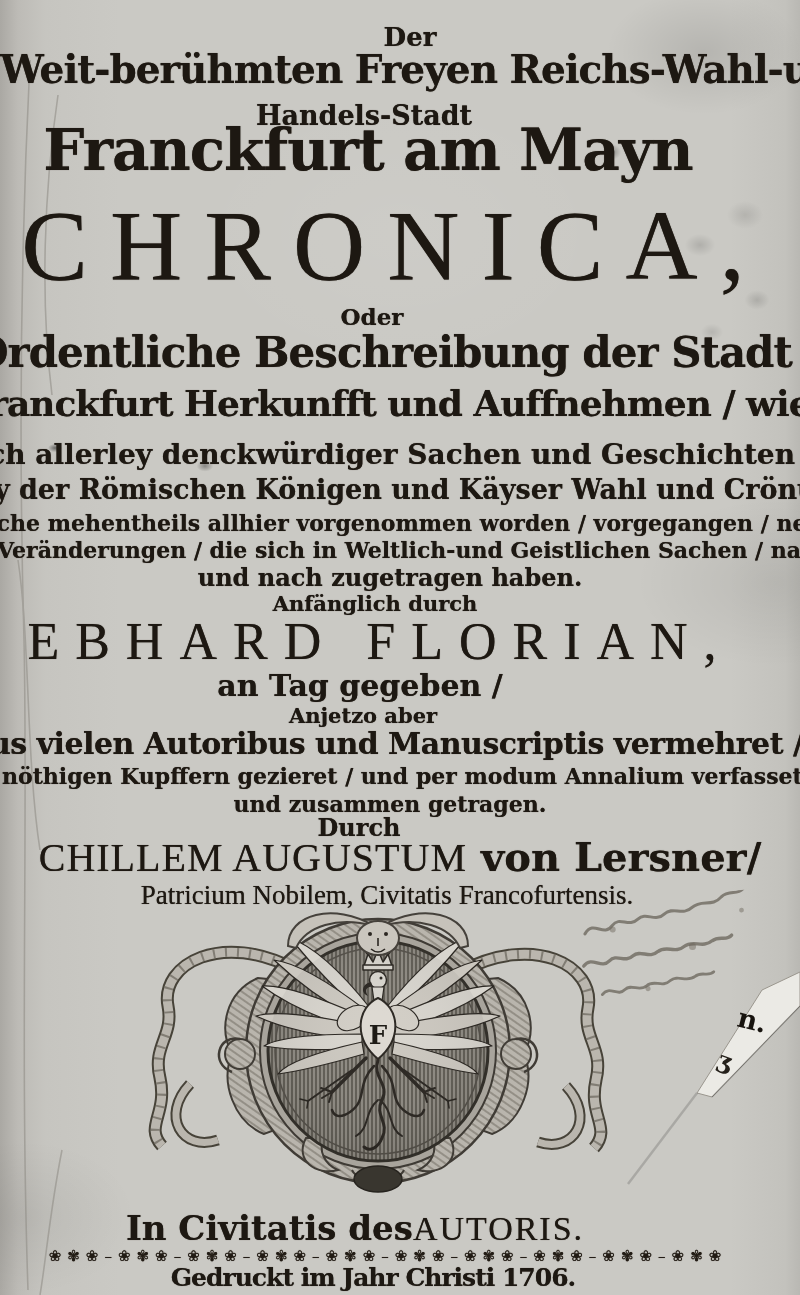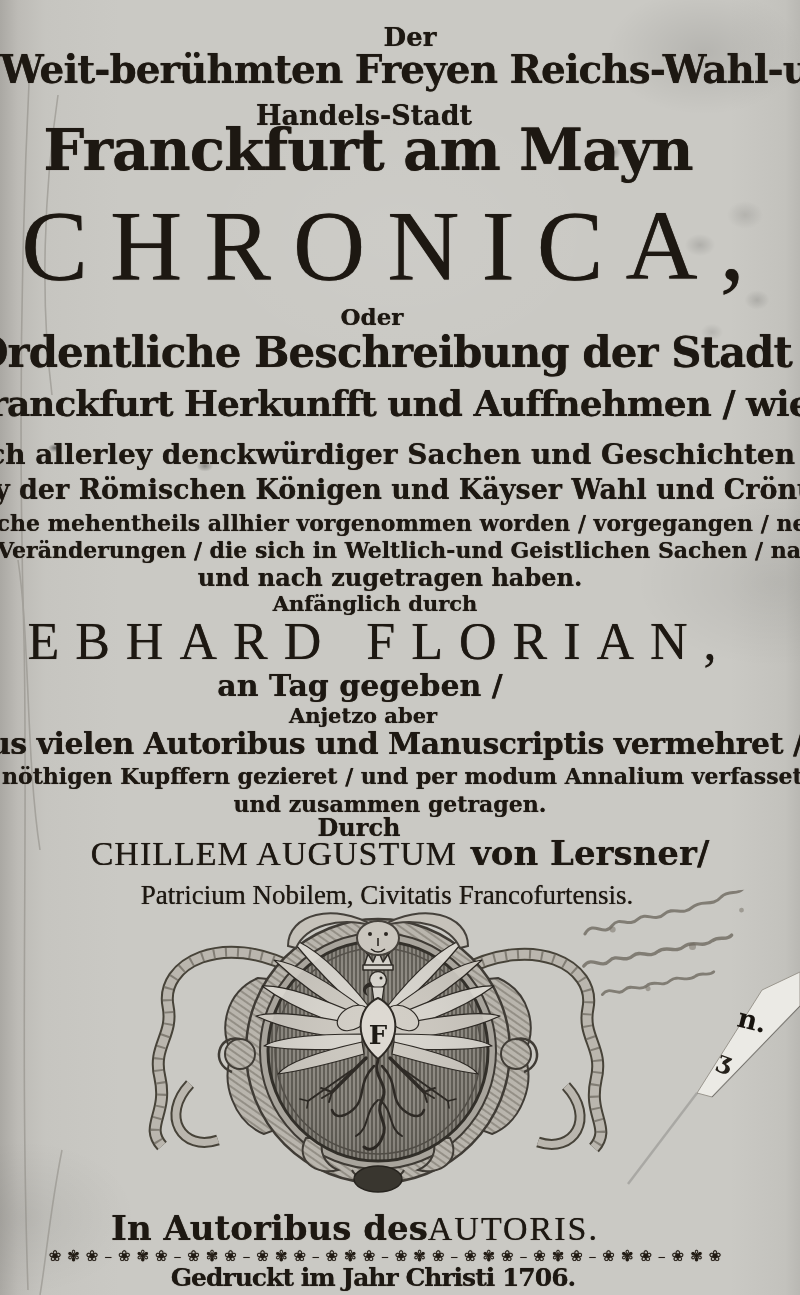--- a/index.html
+++ b/index.html
@@ -42,21 +42,21 @@
   #l-sub6{top:537px;font-size:22px;transform:translateX(-3px);}
   #l-sub7{top:563px;font-size:24px;transform:translateX(-10px);}
   #l-anfaeng{top:591px;font-size:21px;transform:translateX(-25px);}
   #l-author1{top:612px;font-size:52px;letter-spacing:16px;transform:translateX(-20px);}
   #l-antag{top:668px;font-size:30px;transform:translateX(-40px);}
   #l-anjetzo{top:703px;font-size:21px;transform:translateX(-37px);}
   #l-verm1{top:726px;font-size:30px;letter-spacing:-.5px;transform:translateX(-11px);}
   #l-verm2{top:763px;font-size:22px;transform:translateX(2px);}
   #l-verm3{top:791px;font-size:22px;transform:translateX(-10px);}
   #l-durch{top:813px;font-size:24px;transform:translateX(-41px);}
-  #l-author2{top:833px;font-size:34px;}
+  #l-author2{top:833px;font-size:40px;}
   #l-author2 .rpart{letter-spacing:1px;margin-right:14px;}
   #l-author2t{top:880px;font-size:27px;transform:translateX(-13px);}
   #l-verleg{top:1208px;font-size:34px;transform:translateX(-45px);}
   #l-verleg .rpart{letter-spacing:2px;}
   #l-divider{top:1247px;font-size:15px;letter-spacing:6px;transform:translateX(-12px);color:#221c15;}
   #l-gedruckt{top:1263px;font-size:25px;letter-spacing:-1px;transform:translateX(-27px);}
   .layer{position:absolute;left:0;top:0;z-index:3;}
   #engraving{position:absolute;left:100px;top:886px;z-index:4;}
   #handwriting{position:absolute;left:575px;top:895px;z-index:6;transform:rotate(-5deg);}
 </style>
@@ -82,21 +82,21 @@
 <div class="line fraktur" id="l-anjetzo">Anjetzo aber</div>
 <div class="line fraktur" id="l-verm1">us vielen Autoribus und Manuscriptis vermehret / mit</div>
 <div class="line fraktur" id="l-verm2">nöthigen Kupffern gezieret / und per modum Annalium verfasset/</div>
 <div class="line fraktur" id="l-verm3">und zusammen getragen.</div>
 <div class="line fraktur" id="l-durch">Durch</div>
 <div class="line" id="l-author2">
   <span class="roman rpart">CHILLEM AUGUSTUM</span><span class="fraktur">von Lersner/</span>
 </div>
 <div class="line roman" id="l-author2t">Patricium Nobilem, Civitatis Francofurtensis.</div>
 <div class="line" id="l-verleg">
-  <span class="fraktur">In Autoribus des</span><span class="roman rpart">AUTORIS.</span>
+  <span class="fraktur">In Civitatis des</span><span class="roman rpart">AUTORIS.</span>
 </div>
 <div class="line" id="l-divider">❀✾❀–❀✾❀–❀✾❀–❀✾❀–❀✾❀–❀✾❀–❀✾❀–❀✾❀–❀✾❀–❀✾❀</div>
 <div class="line fraktur" id="l-gedruckt">Gedruckt im Jahr Christi 1706.</div>
 
 <svg class="layer" width="800" height="1295" viewBox="0 0 800 1295">
   <g stroke="#8d8a83" stroke-width="1.6" opacity=".55" fill="none">
     <path d="M30,60 C22,220 18,420 24,640 C28,820 20,1060 28,1290"></path>
     <path d="M58,95 C44,190 40,300 52,395"></path>
     <path d="M18,560 C30,640 26,760 40,850"></path>
     <path d="M62,1150 C50,1210 46,1260 40,1295"></path>

